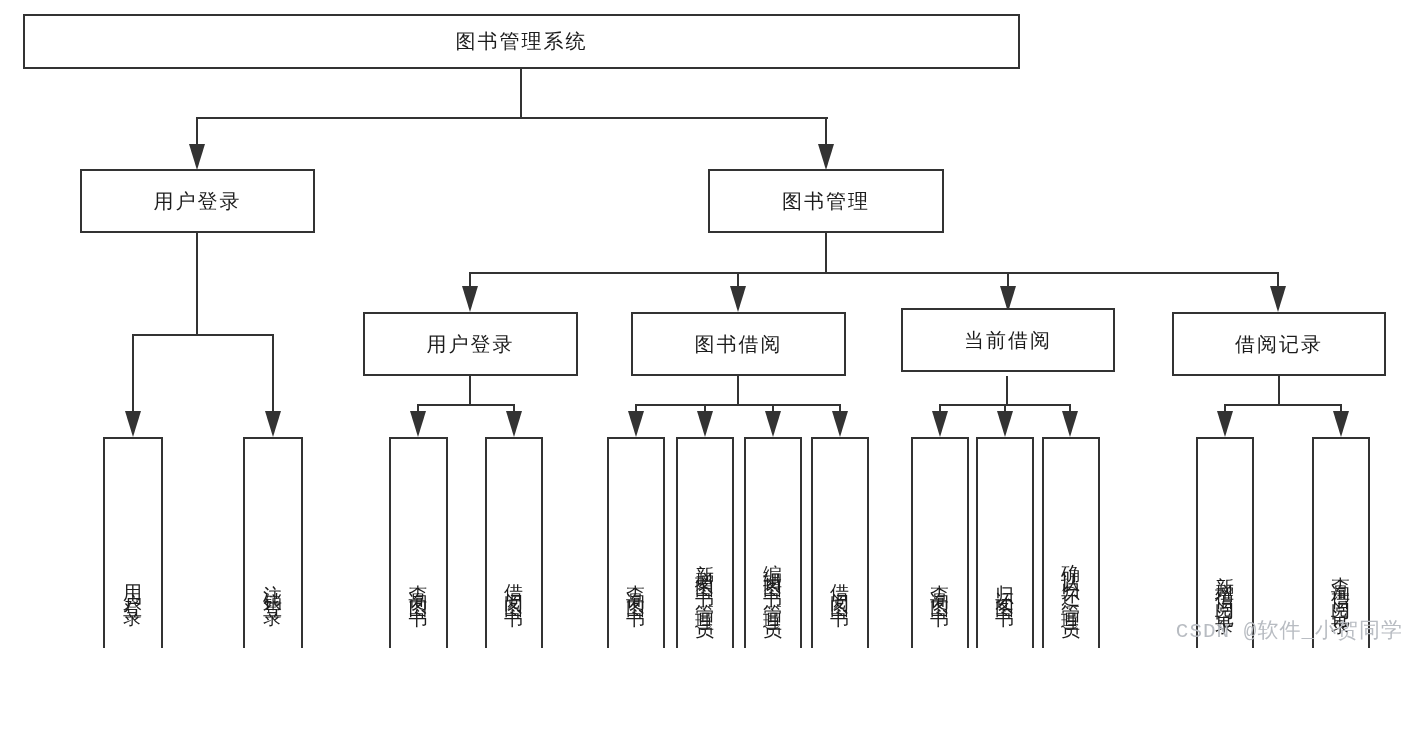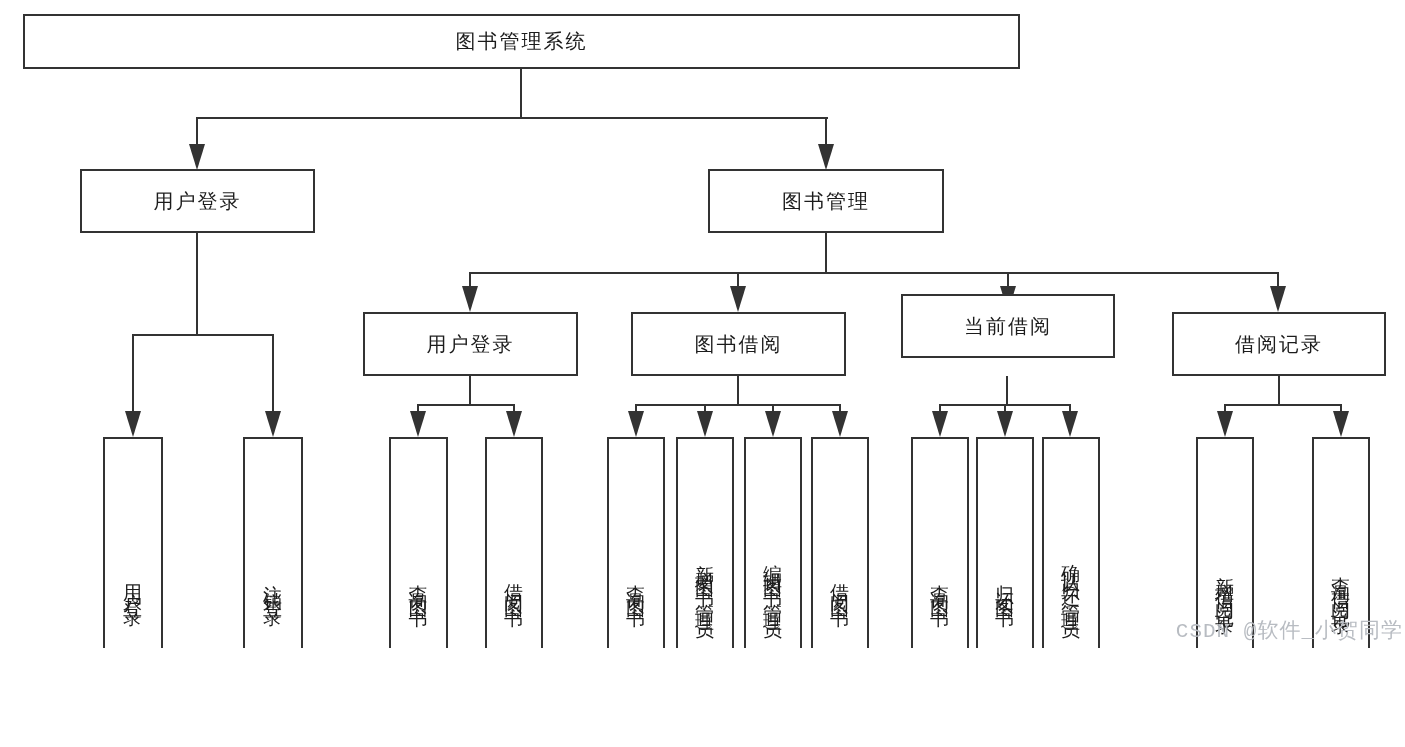--- a/index.html
+++ b/index.html
@@ -91,21 +91,21 @@
   <div class="arrow" style="left:1000px;top:286px;"></div>
   <div class="vline" style="left:1277px;top:272px;height:16px;"></div>
   <div class="arrow" style="left:1270px;top:286px;"></div>
 
   <div class="box hbox" style="left:363px;top:312px;width:215px;height:64px;">
     <span>用户登录</span>
   </div>
   <div class="box hbox" style="left:631px;top:312px;width:215px;height:64px;">
     <span>图书借阅</span>
   </div>
-  <div class="box hbox" style="left:901px;top:294px;width:214px;height:64px;font-family:Liberation Mono, monospace;">
+  <div class="box hbox" style="left:901px;top:308px;width:214px;height:64px;font-family:Liberation Mono, monospace;">
     <span>当前借阅</span>
   </div>
   <div class="box hbox" style="left:1172px;top:312px;width:214px;height:64px;">
     <span>借阅记录</span>
   </div>
 
   <div class="vline" style="left:469px;top:376px;height:30px;"></div>
   <div class="hline" style="left:417px;top:404px;width:98px;"></div>
   <div class="vline" style="left:417px;top:404px;height:12px;"></div>
   <div class="arrow" style="left:410px;top:411px;"></div>

